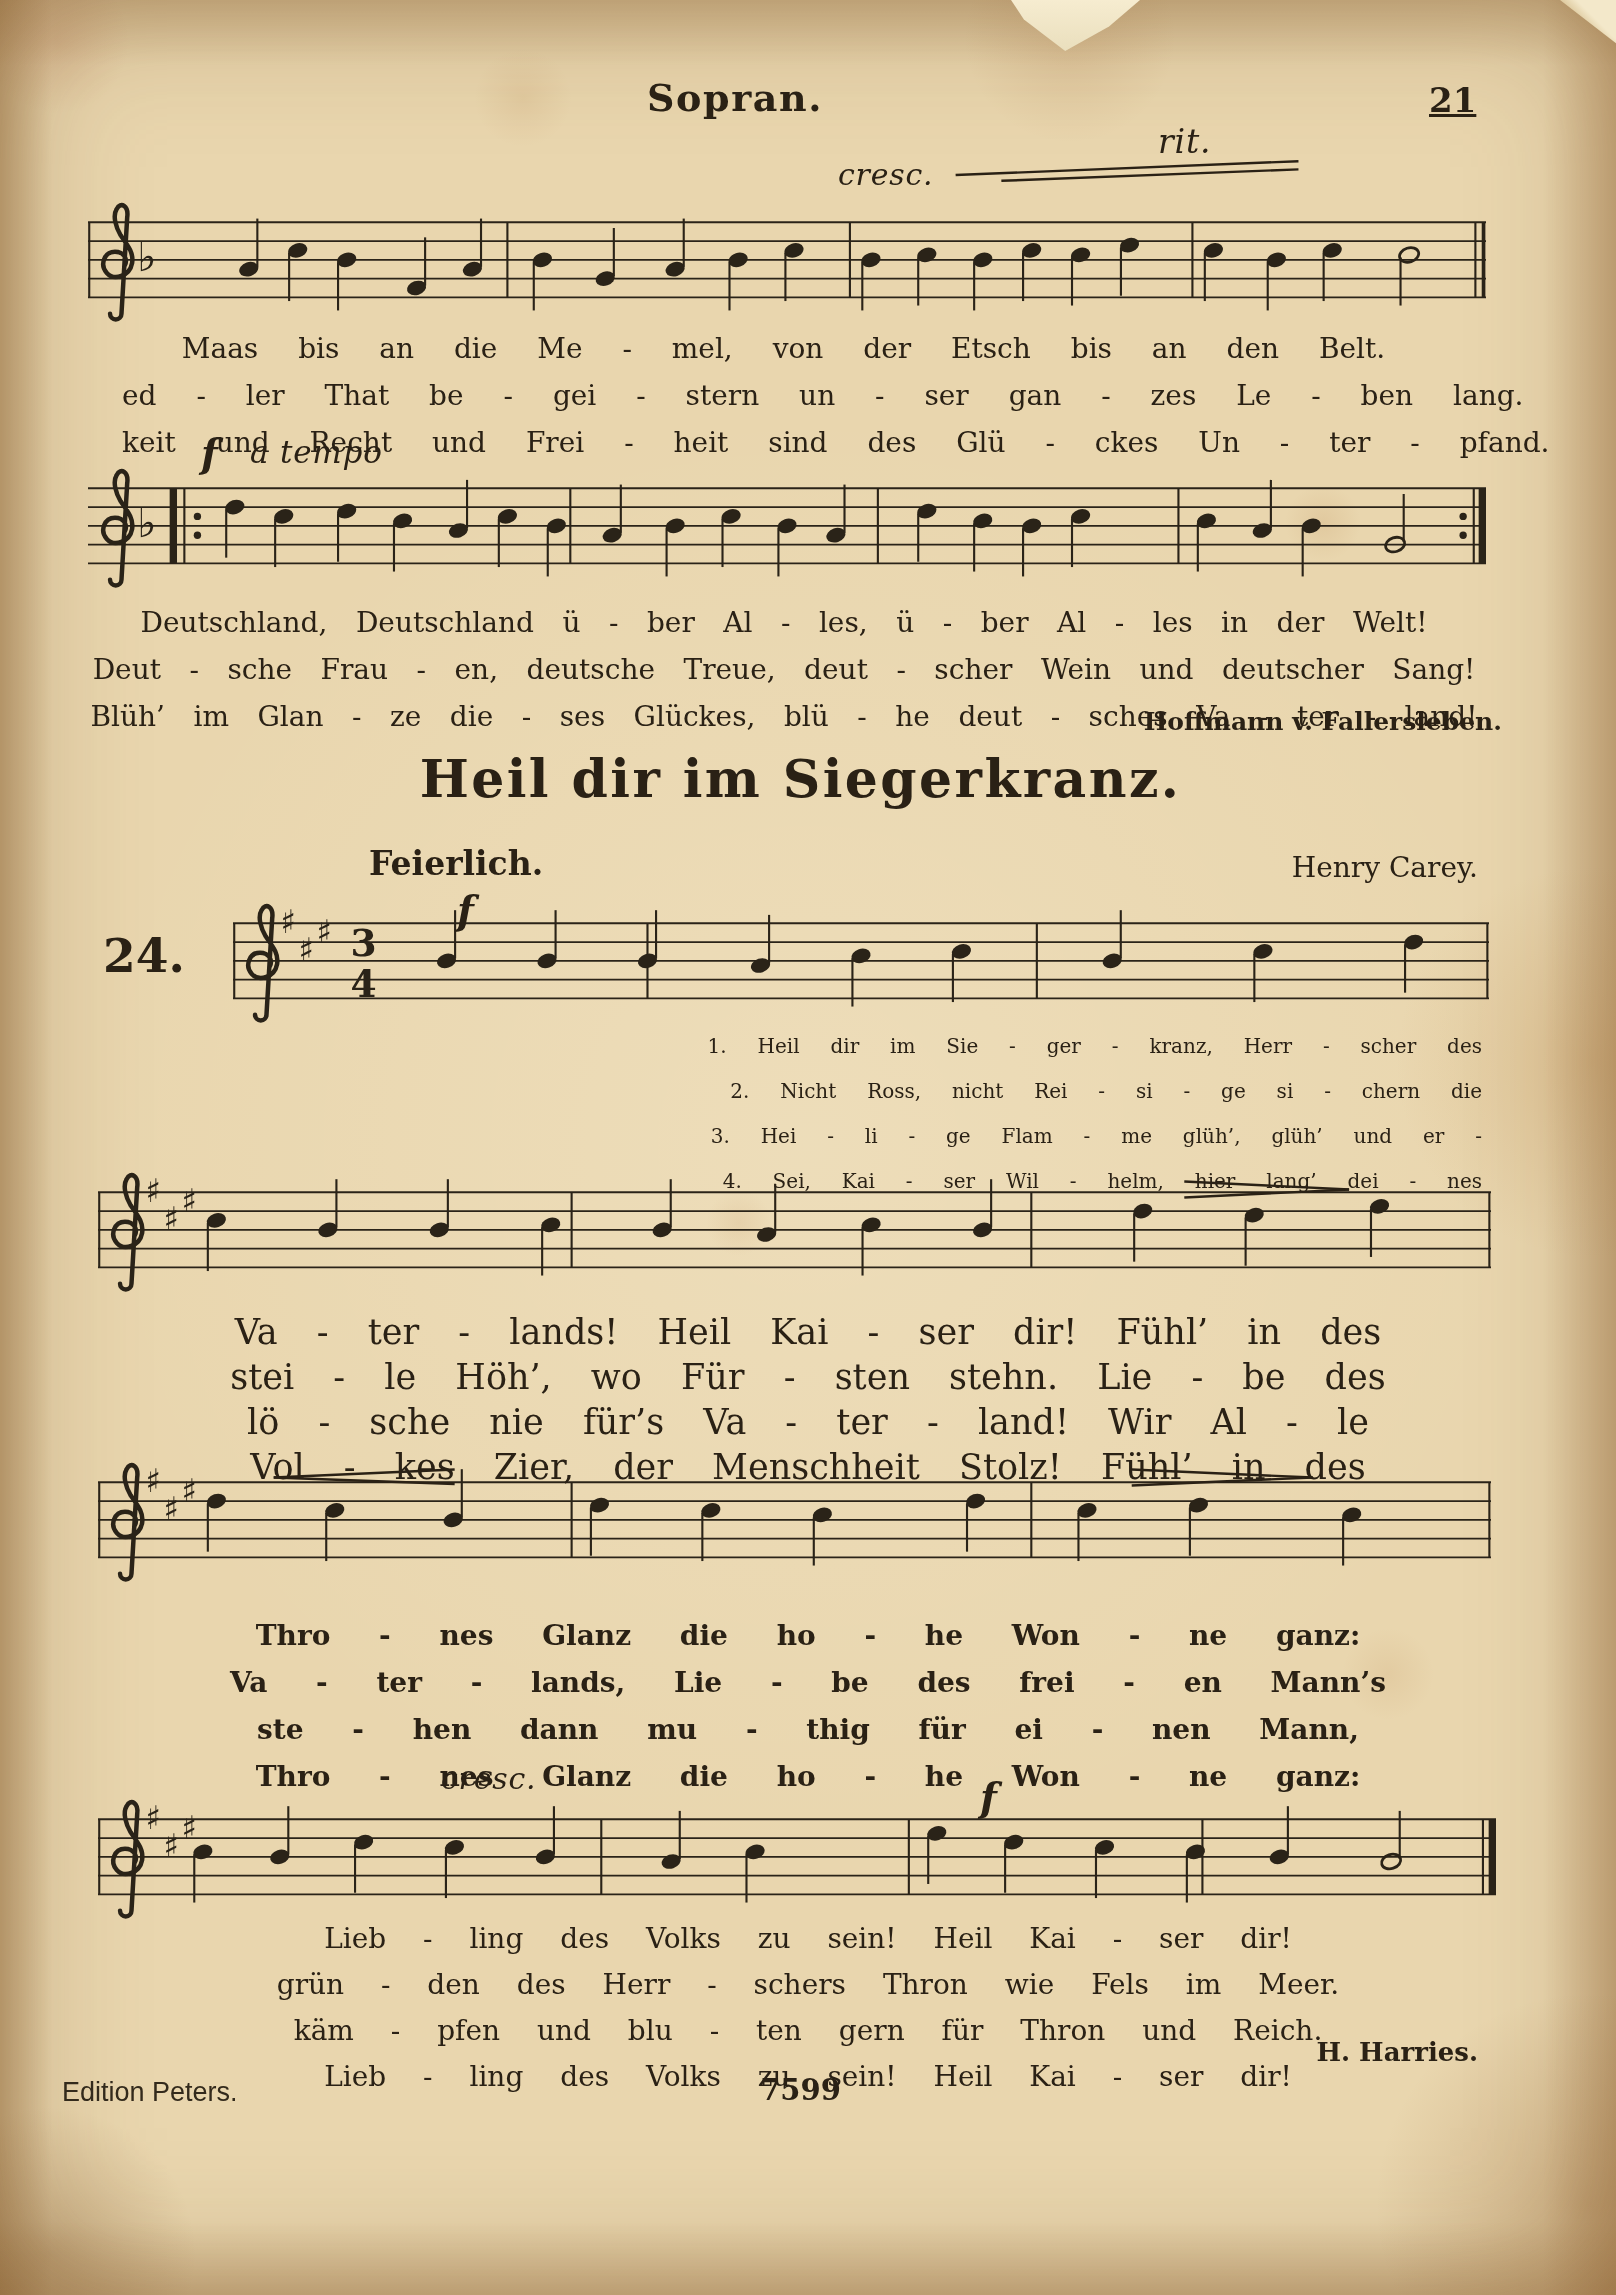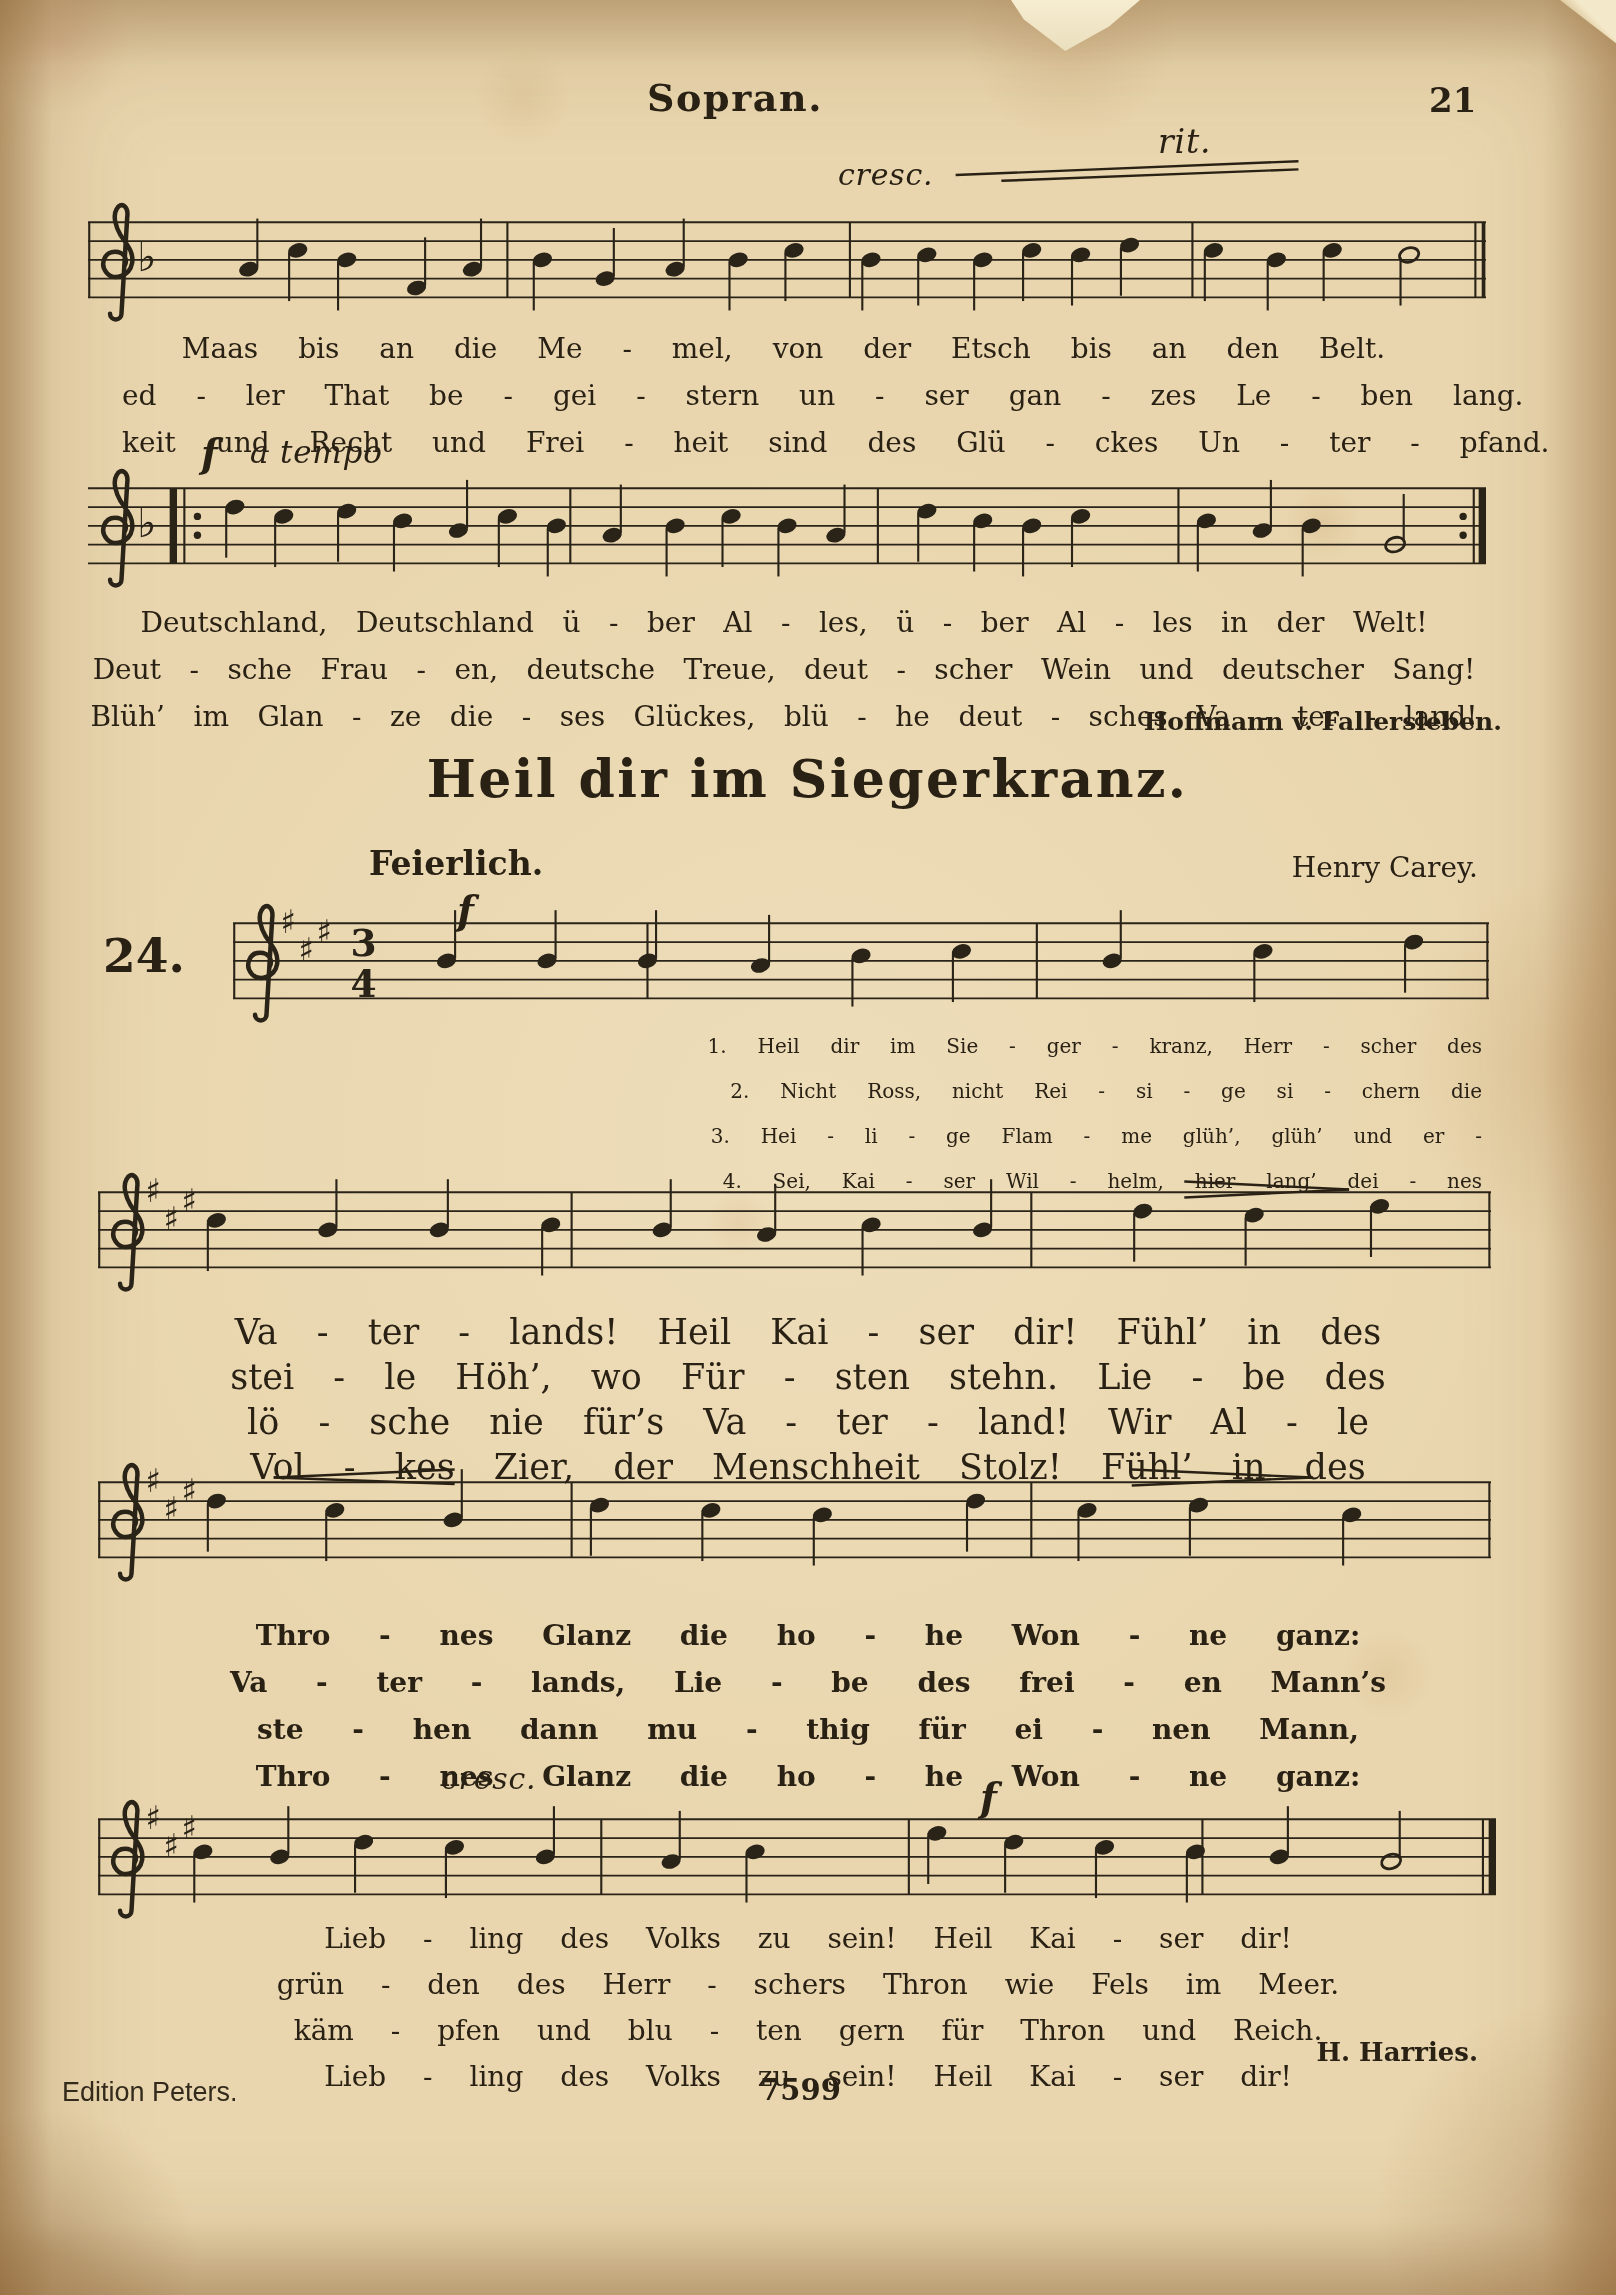--- a/index.html
+++ b/index.html
@@ -52,21 +52,21 @@
 </style>
 </head>
 <body>
 
 <div class="page">
 
   <div class="tear"></div>
   <div class="corner-fold"></div>
 
   <div class="abs hdr" style="left:0;top:75px;width:1470px;text-align:center;">Sopran.</div>
-  <div class="abs pgnum" style="left:1429px;top:80px;">21</div>
+  <div class="abs pgnum" style="left:1429px;top:80px;text-decoration:underline;">21</div>
 
   <div class="abs dyn" style="left:838px;top:157px;">cresc.</div>
   <div class="abs dyn" style="left:1158px;top:122px;font-size:33px;">rit.</div>
   <svg class="hairpin" style="left:954px;top:157px;" width="351" height="28" viewBox="0 0 430 34">
     <line x1="2" y1="22" x2="422" y2="5" stroke="#2a2115" stroke-width="3"></line>
     <line x1="58" y1="29" x2="422" y2="15" stroke="#2a2115" stroke-width="3"></line>
   </svg>
 
   <div class="staff" style="left: 88px; top: 165px;"><svg width="1398" height="188" viewBox="0 -70 1712 230">
         <line x1="0" y1="0" x2="1712" y2="0" stroke="#2a2318" stroke-width="2.2"></line>
@@ -343,21 +343,21 @@
   <div class="abs dynf" style="left:201px;top:430px;">f</div>
   <div class="abs dyn" style="left:250px;top:434px;font-size:31px;">a tempo</div>
 
   <div class="abs lyrics" style="left:90px;top:599px;width:1388px;font-size:28px;line-height:47px;word-spacing:19.6px;">
     <div>Deutschland, Deutschland ü - ber Al - les, ü - ber Al - les in der Welt!</div>
     <div>Deut - sche Frau - en, deutsche Treue, deut - scher Wein und deutscher Sang!</div>
     <div>Blüh’ im Glan - ze die - ses Glückes, blü - he deut - sches Va - ter - land!</div>
   </div>
   <div class="abs attr" style="left:898px;top:707px;width:572px;font-size:25px;margin-left:32px;">Hoffmann v. Fallersleben.</div>
 
-  <div class="abs title" style="left:0;top:748px;width:1601px;padding-left:7px;">Heil dir im Siegerkranz.</div>
+  <div class="abs title" style="left:0;top:748px;width:1601px;">Heil dir im Siegerkranz.</div>
   <div class="abs tempo" style="left:369px;top:844px;">Feierlich.</div>
   <div class="abs composer" style="left:1062px;top:851px;width:416px;">Henry Carey.</div>
   <div class="abs songnum" style="left:103px;top:928px;">24.</div>
   <div class="abs dynf" style="left:457px;top:887px;">f</div>
 
   <div class="abs lyrics" style="left:347px;top:1024px;width:1135px;font-size:20px;line-height:45px;word-spacing:24.5px;text-align:right;">
     <div>1. Heil dir im Sie - ger - kranz, Herr - scher des</div>
     <div>2. Nicht Ross, nicht Rei - si - ge si - chern die</div>
     <div>3. Hei - li - ge Flam - me glüh’, glüh’ und er -</div>
     <div>4. Sei, Kai - ser Wil - helm, hier lang’ dei - nes</div>

